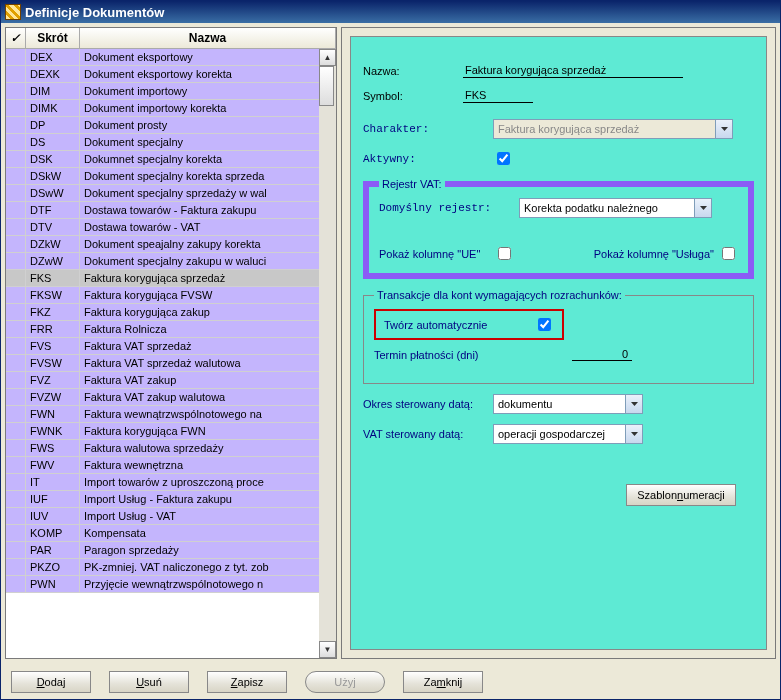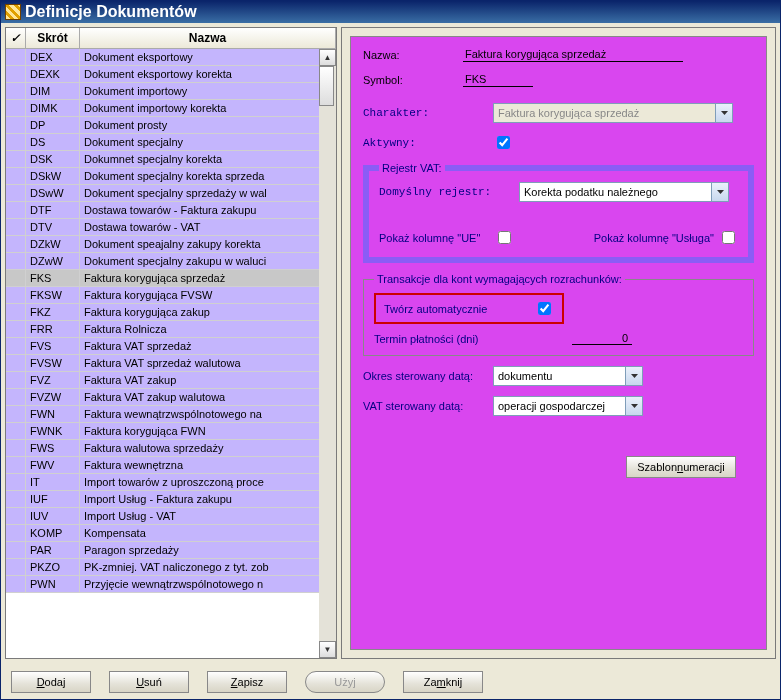--- a/index.html
+++ b/index.html
@@ -14,21 +14,21 @@
   }
   .window { width: 781px; height: 700px; border: 1px solid #0a246a; background: #ece9d8; }
   .titlebar {
     background: linear-gradient(#0a246a,#3a6ea5);
     color: #fff;
     height: 22px;
     display: flex;
     align-items: center;
     padding: 0 4px;
     font-weight: bold;
-    font-size: 16px;
+    font-size: 13px;
   }
   .titlebar .ticon {
     width: 16px; height: 16px; margin-right: 4px;
     background: repeating-linear-gradient(45deg,#ffe699,#ffe699 3px,#e0a000 3px,#e0a000 6px);
     border: 1px solid #704000;
   }
   .content { display: flex; height: 640px; }
   .left-panel {
     width: 332px;
     border: 1px solid #7a7a7a;
@@ -38,22 +38,22 @@
   }
   .right-panel {
     flex: 1;
     border: 1px solid #7a7a7a;
     margin: 4px 4px 4px 2px;
     display: flex; flex-direction: column;
   }
   .right-panel-inner {
     margin: 8px;
     border: 1px solid #888;
-    background: #d946ef;
-    padding: 10px 12px 14px 12px;
+    background: #5eead4;
+    padding: 26px 12px 14px 12px;
     flex: 1;
   }
   .grid-header {
     display: flex;
     background: linear-gradient(#fff,#ece9d8);
     border-bottom: 1px solid #aaa;
     font-weight: bold;
     font-size: 12px;
   }
   .gh-cell {
@@ -361,21 +361,21 @@
         <div class="form-row">
           <div class="form-label blue">Aktywny:</div>
           <div style="width:30px"></div>
           <input type="checkbox" class="chk" checked="" style="">
         </div>
 
         <fieldset>
           <legend>Rejestr VAT:</legend>
           <div class="form-row">
             <div class="form-label blue" style="width:140px">Domyślny rejestr:</div>
-            <div class="combo" style="width:210px">
+            <div class="combo" style="width:193px">
               <div class="combo-text">Korekta podatku należnego</div>
               <div class="combo-btn">
                   <svg viewBox="0 0 7 4">
                     <polygon points="0,0 7,0 3.5,4" fill="#333"></polygon>
                   </svg>
                 </div>
             </div>
           </div>
           <div style="height:16px"></div>
           <div class="form-row" style="margin-bottom:0">
@@ -386,21 +386,21 @@
             <input type="checkbox" class="chk" style="margin-left: 8px;">
           </div>
         </fieldset>
 
         <fieldset class="noborder-inner">
           <legend>Transakcje dla kont wymagających rozrachunków:</legend>
           <div style="border:2px solid #c00; display:inline-flex; align-items:center; padding:4px 8px; margin-bottom:8px;">
             <span style="color:#000080;width:150px">Twórz automatycznie</span>
             <input type="checkbox" class="chk" checked="" style="">
           </div>
-          <div class="form-row" style="margin-bottom:0">
+          <div class="form-row" style="margin-bottom:12px">
             <span style="color:#000080;width:158px">Termin płatności (dni)</span>
             <span style="width:40px"></span>
             <span class="termin-val">0</span>
           </div>
         </fieldset>
 
         <div class="form-row">
           <div style="color:#000080;width:130px">Okres sterowany datą:</div>
           <div class="combo" style="width:150px">
             <div class="combo-text">dokumentu</div>

